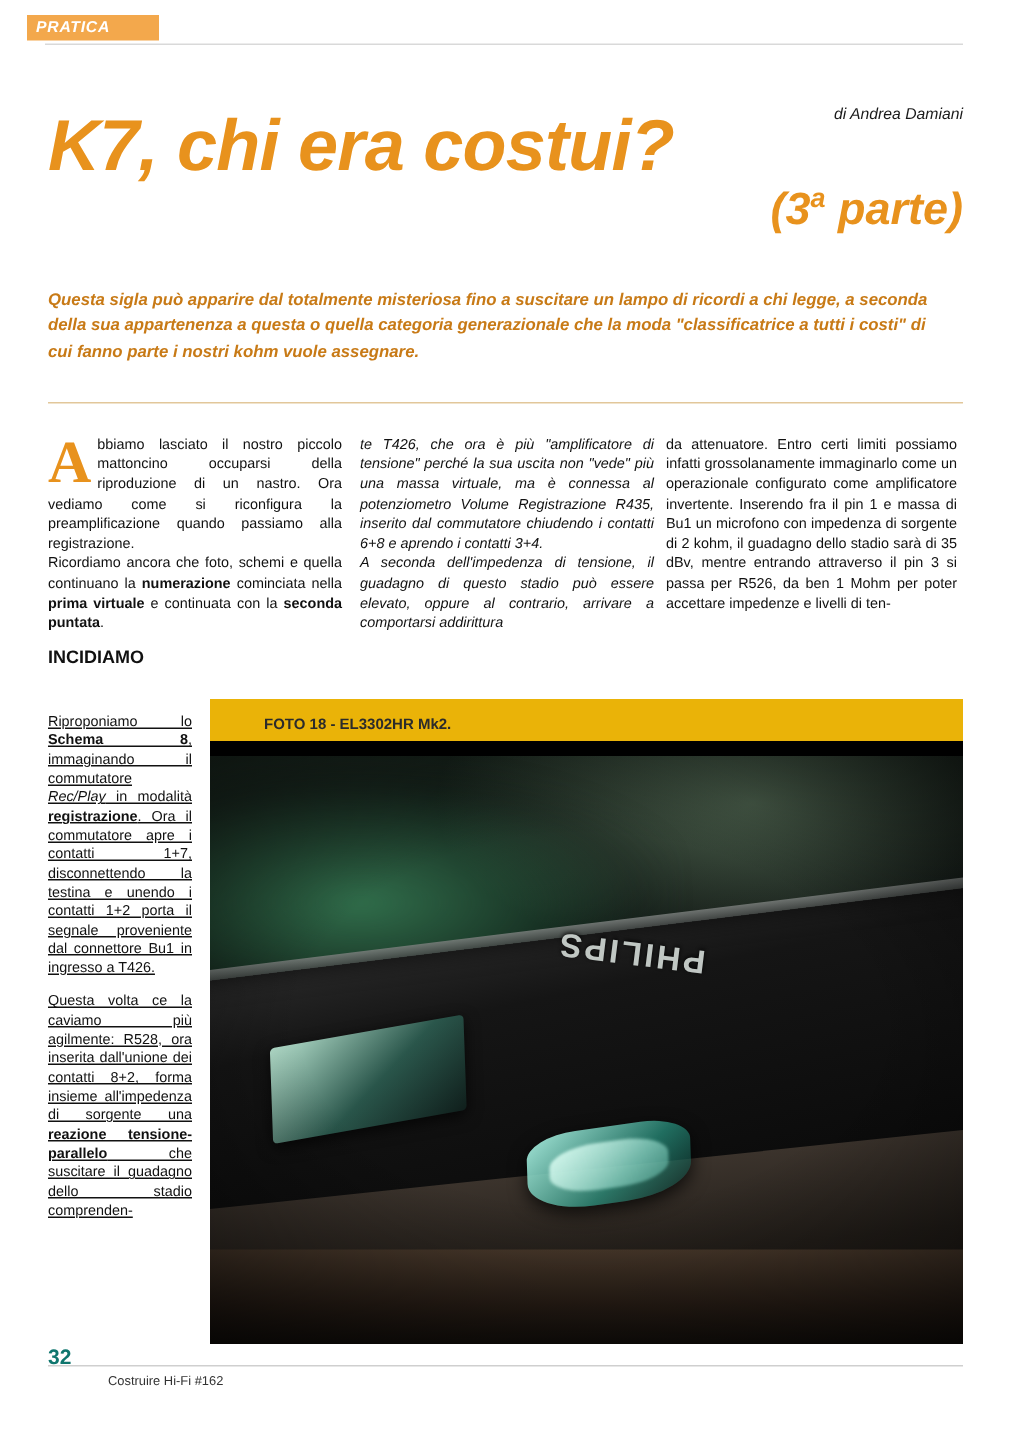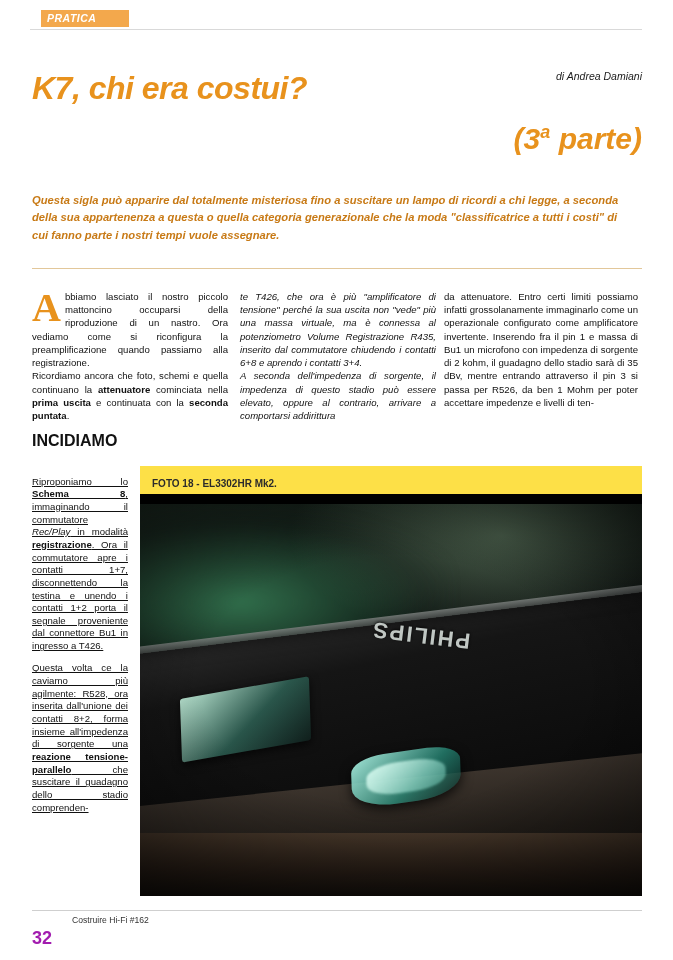--- a/index.html
+++ b/index.html
@@ -15,21 +15,21 @@
   }
   .page {
     position: absolute;
     inset: 0;
     background: #fff;
   }
 
   
   .kicker-bar {
     position: absolute;
-    left: 41px; top: 10px;
+    left: 18px; top: 10px;
     width: 88px; height: 17px;
     background: #f3a84c;
   }
   .kicker-bar .kicker-text {
     display: block;
     color: #ffffff;
     font-size: 10.5px;
     font-weight: bold;
     font-style: italic;
     letter-spacing: .5px;
@@ -47,21 +47,21 @@
     font-size: 10.5px;
     font-style: italic;
     color: #1a1a1a;
     margin-top: 32px;
   }
 
   
   .title-main {
     position: absolute;
     left: 32px; top: 70px;
-    font-size: 32px;
+    font-size: 48px;
     font-weight: bold;
     font-style: italic;
     color: #e8921d;
     letter-spacing: -0.5px;
     white-space: nowrap;
   }
   .title-sub {
     position: absolute;
     right: 31px; top: 122px;
     font-size: 30px;
@@ -112,21 +112,21 @@
     float: left;
     font-size: 40px;
     line-height: 32px;
     font-weight: bold;
     color: #e8921d;
     padding: 2px 4px 0 0;
     font-family: "Liberation Serif", serif;
   }
   .sec-head {
     font-weight: bold;
-    font-size: 16px;
+    font-size: 12px;
     margin-top: 8px;
     display: block;
   }
   b { font-weight: bold; }
   i { font-style: italic; }
 
   
   .col1-narrow {
     position: absolute;
     left: 32px;
@@ -144,21 +144,22 @@
   .photo-wrap {
     position: absolute;
     left: 140px; top: 466px;
     width: 502px; height: 430px;
     background: #000;
   }
   .caption-bar {
     position: absolute;
     left: 0; top: 0;
     width: 100%; height: 28px;
-    background: #fde047;
+    background: #eab308;
+    padding-left: 24px;
   }
   .caption-bar .caption-text {
     display: block;
     padding: 12px 0 0 12px;
     font-size: 10px;
     font-weight: bold;
     color: #2b2b2b;
   }
   .photo {
     position: absolute;
@@ -262,67 +263,67 @@
     background: #cfcfcf;
   }
   .footer-note {
     position: absolute;
     left: 72px; top: 915px;
     font-size: 8.6px;
     color: #333;
   }
   .page-number {
     position: absolute;
-    left: 32px; top: 928px;
-    font-size: 18px;
-    font-weight: bold;
-    color: #a21caf;
+    left: 32px; top: 896px;
+    font-size: 14px;
+    font-weight: bold;
+    color: #0f766e;
   }
 </style>
 </head>
 <body>
 
 <div class="page">
 
   <div class="kicker-bar">
     <span class="kicker-text">PRATICA</span>
   </div>
   <div class="rule-top"></div>
   <div class="byline">di Andrea Damiani</div>
 
   <div class="title-main">K7, chi era costui?</div>
   <div class="title-sub">
     <span>(3</span><sup>a</sup><span> parte)</span>
   </div>
 
-  <div class="standfirst">Questa sigla può apparire dal totalmente misteriosa fino a suscitare un lampo di ricordi a chi legge, a seconda della sua appartenenza a questa o quella categoria generazionale che la moda "classificatrice a tutti i costi" di cui fanno parte i nostri tempi vuole assegnare.</div>
+  <div class="standfirst">Questa sigla può apparire dal totalmente misteriosa fino a suscitare un lampo di ricordi a chi legge, a seconda della sua appartenenza a questa o quella categoria generazionale che la moda "classificatrice a tutti i costi" di cui fanno parte i nostri kohm vuole assegnare.</div>
   <div class="rule-mid"></div>
 
   <div class="col col1">
     <p>
       <span class="dropcap">A</span><span>bbiamo lasciato il nostro piccolo mattoncino occuparsi della riproduzione di un nastro. Ora vediamo come si riconfigura la preamplificazione quando passiamo alla registrazione.</span>
     </p>
     <p>
-      <span>Ricordiamo ancora che foto, schemi e quella continuano la </span><b>attenuatore</b><span> cominciata nella </span><b>prima uscita</b><span> e continuata con la </span><b>seconda puntata</b><span>.</span>
+      <span>Ricordiamo ancora che foto, schemi e quella continuano la </span><b>numerazione</b><span> cominciata nella </span><b>prima virtuale</b><span> e continuata con la </span><b>seconda puntata</b><span>.</span>
     </p>
     <span class="sec-head">INCIDIAMO</span>
   </div>
 
   <div class="col1-narrow">
     <p>
       <span>Riproponiamo lo </span><b>Schema 8</b><span>, immaginando il commutatore </span><i>Rec/Play</i><span> in modalità </span><b>registrazione</b><span>. Ora il commutatore apre i contatti 1+7, disconnettendo la testina e unendo i contatti 1+2 porta il segnale proveniente dal connettore Bu1 in ingresso a T426.</span>
     </p>
     <p>
       <span>Questa volta ce la caviamo più agilmente: R528, ora inserita dall'unione dei contatti 8+2, forma insieme all'impedenza di sorgente una </span><b>reazione tensione-parallelo</b><span> che suscitare il guadagno dello stadio comprenden-</span>
     </p>
   </div>
 
   <div class="col col2">
     <p>te T426, che ora è più "amplificatore di tensione" perché la sua uscita non "vede" più una massa virtuale, ma è connessa al potenziometro Volume Registrazione R435, inserito dal commutatore chiudendo i contatti 6+8 e aprendo i contatti 3+4.</p>
-    <p>A seconda dell'impedenza di sorgente, il impedenza di questo stadio può essere elevato, oppure al contrario, arrivare a comportarsi addirittura</p>
+    <p>A seconda dell'impedenza di tensione, il guadagno di questo stadio può essere elevato, oppure al contrario, arrivare a comportarsi addirittura</p>
   </div>
 
   <div class="col col3">
     <p>da attenuatore. Entro certi limiti possiamo infatti grossolanamente immaginarlo come un operazionale configurato come amplificatore invertente. Inserendo fra il pin 1 e massa di Bu1 un microfono con impedenza di sorgente di 2 kohm, il guadagno dello stadio sarà di 35 dBv, mentre entrando attraverso il pin 3 si passa per R526, da ben 1 Mohm per poter accettare impedenze e livelli di ten-</p>
   </div>
 
   <div class="photo-wrap">
     <div class="caption-bar">
       <span class="caption-text">FOTO 18 - EL3302HR Mk2.</span>
     </div>

